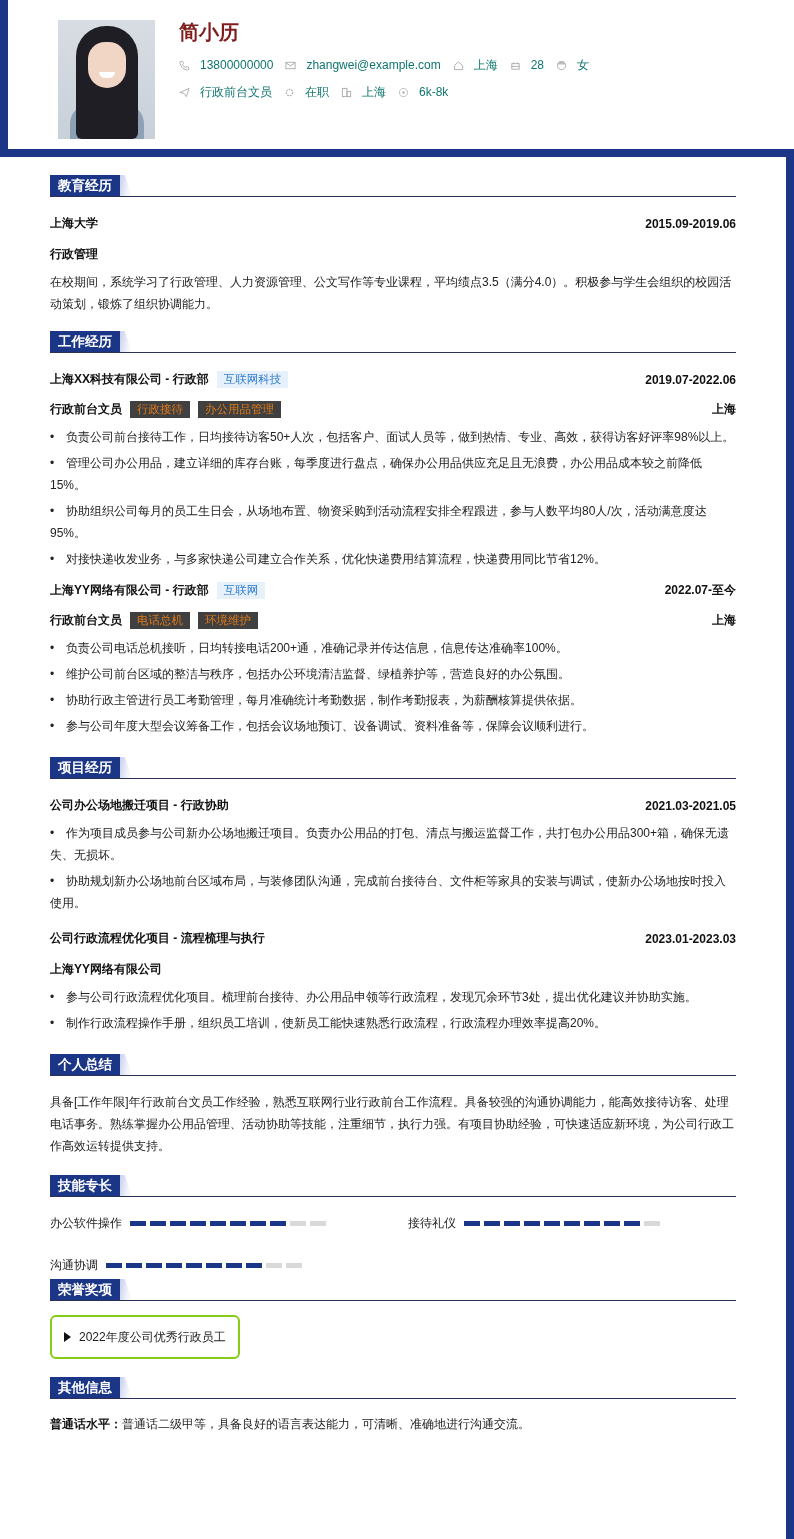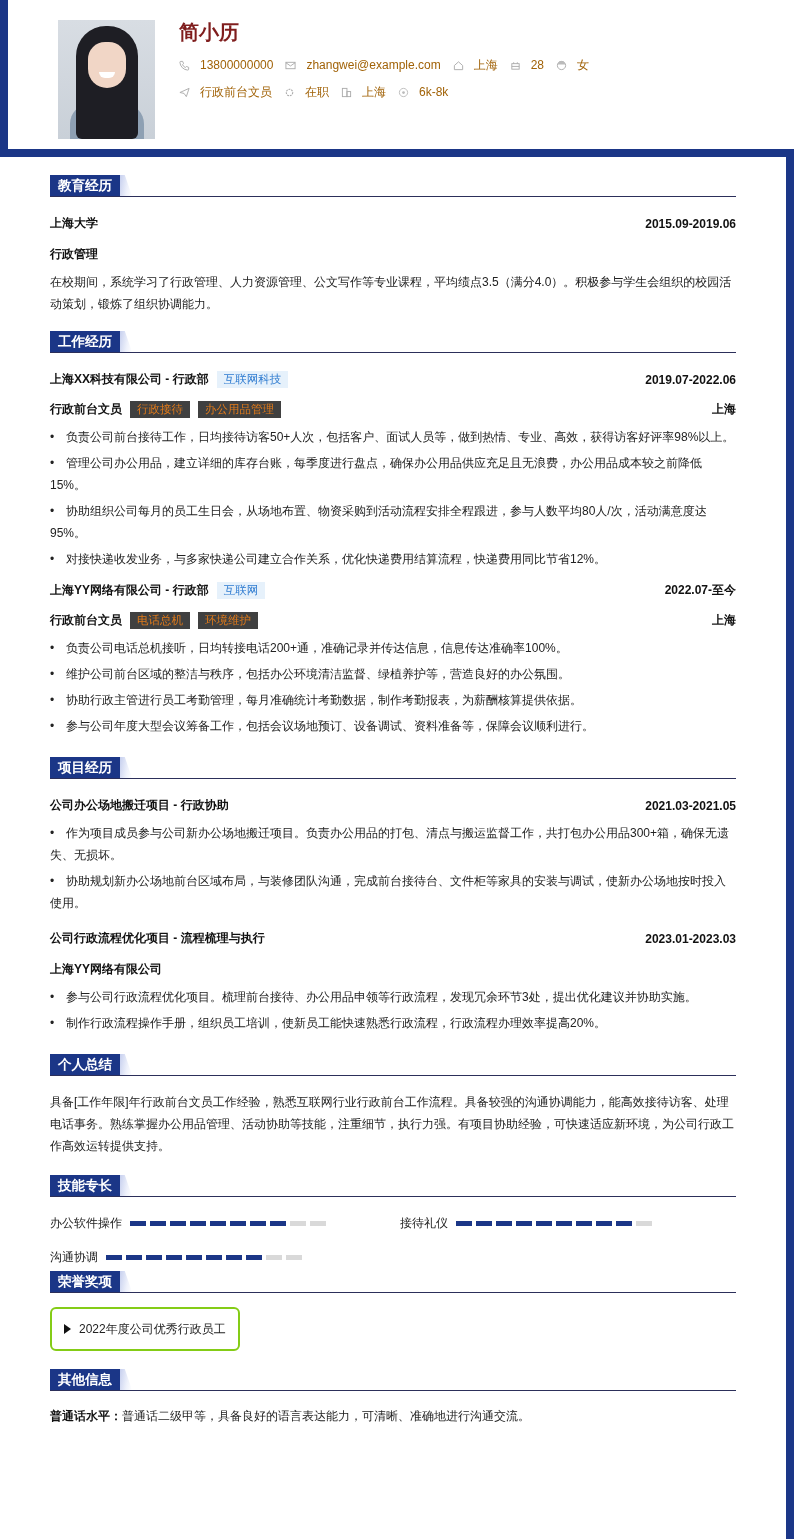--- a/index.html
+++ b/index.html
@@ -13,21 +13,21 @@
   .avatar { width: 97px; height: 119px; background: linear-gradient(180deg, #d8dde3 0%, #c9d0d8 100%); position: relative; overflow: hidden; }
   .avatar .hair { position: absolute; left: 18px; top: 6px; width: 62px; height: 113px; background: #1e1e24; border-radius: 30px 30px 6px 6px; }
   .avatar .face { position: absolute; left: 30px; top: 22px; width: 38px; height: 46px; background: #f1d6c6; border-radius: 18px 18px 20px 20px; }
   .avatar .smile { position: absolute; left: 41px; top: 52px; width: 16px; height: 6px; background: #fff; border-radius: 0 0 8px 8px; }
   .avatar .body { position: absolute; left: 12px; top: 84px; width: 74px; height: 40px; background: #8ea0b3; border-radius: 20px 20px 0 0; }
   .avatar .shirt { position: absolute; left: 38px; top: 84px; width: 22px; height: 35px; background: #f3f4f6; }
   .avatar .tie { position: absolute; left: 44px; top: 88px; width: 10px; height: 31px; background: repeating-linear-gradient(135deg, #2b3f6b 0 3px, #e8ecf2 3px 5px); }
 
   .hinfo { margin-left: 24px; padding-top: 0; }
   .name { font-size: 20px; font-weight: bold; color: #7f1d1d; height: 26px; line-height: 26px; margin-top: -1px; }
-  .meta-row { display: flex; align-items: center; font-size: 12px; color: #a16207; margin-top: 12px; height: 16px; text-align: center; }
+  .meta-row { display: flex; align-items: center; font-size: 12px; color: #0f766e; margin-top: 12px; height: 16px; text-align: center; }
   .meta-row + .meta-row { margin-top: 11px; }
   .meta-item { display: flex; align-items: center; margin-right: 12px; }
   .meta-ico { width: 11px; height: 11px; margin-right: 10px; display: inline-block; }
   .meta-ico svg { width: 11px; height: 11px; display: block; }
 
   .main { padding: 20px 58px 0 50px; width: 794px; }
   .section { margin-bottom: 0; }
   .sec-head { position: relative; height: 22px; border-bottom: 1px solid #2c2f5a; margin-bottom: 0; }
   .sec-title { position: absolute; left: 0; top: 0; height: 21px; line-height: 21px; background: #1b3687; color: #fff; font-size: 13.5px; font-weight: bold; padding: 0 8px; }
   .sec-title::after { content: ""; position: absolute; right: -12px; top: 0; width: 12px; height: 21px; background: linear-gradient(100deg, #c6cfee 0%, #eef1fb 60%, #fff 100%); clip-path: polygon(0 0, 40% 0, 100% 100%, 0 100%); }
@@ -35,21 +35,21 @@
   .row { display: flex; justify-content: space-between; align-items: center; font-size: 12px; }
   .bold { font-weight: bold; color: #111; }
   .tag { display: inline-block; font-size: 11.5px; padding: 0 7px; height: 17px; line-height: 17px; margin-left: 8px; font-weight: normal; }
   .tag.blue { background: #e6f1fb; color: #2e7bd0; }
   .tag.orange { background: #404040; color: #e07a1a; }
   .para { font-size: 12px; line-height: 22px; color: #222; }
   ul.bullets { list-style: none; }
   ul.bullets li { font-size: 12px; line-height: 22px; padding-left: 0; position: relative; margin-bottom: 4px; color: #222; }
   ul.bullets li::before { content: "•"; display: inline-block; width: 16px; font-size: 12px; }
 
-  .skills { display: flex; flex-wrap: wrap; }
+  .skills { display: flex; flex-wrap: wrap; gap: 8px; }
   .skill { display: flex; align-items: center; height: 16px; font-size: 12px; }
   .skill-name { margin-right: 8px; }
   .seg { width: 16px; height: 5px; margin-right: 4px; background: #1b3687; }
   .seg.off { background: #d9d9d9; }
 
   .award { display: inline-flex; align-items: center; border: 2px solid #84cc16; border-radius: 6px; height: 44px; padding: 0 12px; font-size: 12px; }
   .award .tri { width: 0; height: 0; border-left: 7px solid #111; border-top: 5px solid transparent; border-bottom: 5px solid transparent; margin-right: 8px; }
 </style>
 </head>
 <body>

